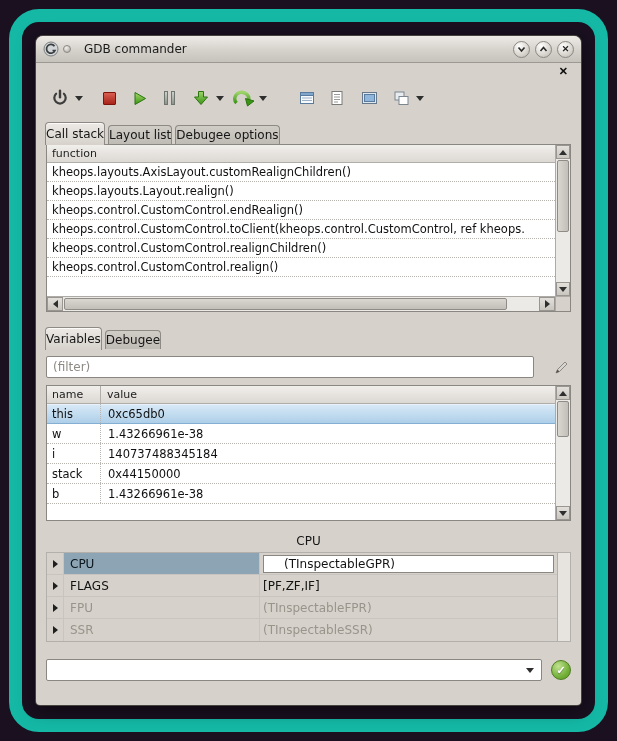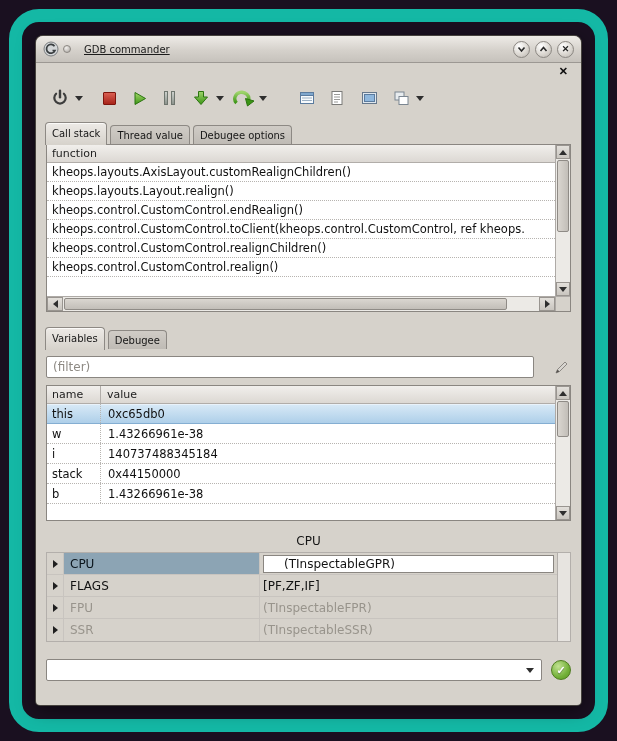--- a/index.html
+++ b/index.html
@@ -8,21 +8,21 @@
 
   .teal-frame { position:absolute; left:9px; top:9px; right:9px; bottom:9px; border:13px solid #14b8a5; border-radius:30px; }
 
   .window { position:absolute; left:36px; top:36px; width:545px; height:669px; background:#d6d2cb;
             border-radius:7px 7px 4px 4px; box-shadow:0 0 0 1px #46423e, 0 4px 18px rgba(0,0,0,.55);
             display:flex; flex-direction:column; }
 
   
   .titlebar { height:27px; flex:none; background:linear-gradient(#eeebe7,#d5d1cb 55%,#c6c2bc);
               border-bottom:1px solid #9c9893; border-radius:7px 7px 0 0; display:flex; align-items:center; padding:0 7px; }
-  .title { font-size:10px; color:#1b1b1b; margin-left:13px;text-decoration:underline; }
+  .title { font-size:12px; color:#1b1b1b; margin-left:13px; }
   .tb-btns { margin-left:auto; display:flex; gap:5px; }
   .tb-btn { width:17px; height:17px; border-radius:50%; border:1px solid #8b8782; padding:0;
             background:radial-gradient(circle at 35% 28%, #ffffff, #dcd8d2 55%, #b9b5af);
             display:flex; align-items:center; justify-content:center; font-size:9px; font-weight:bold; color:#222; }
   .mini-dot { width:8px; height:8px; border-radius:50%; margin-left:4px;
               background:radial-gradient(circle at 35% 30%, #f2f0ed, #a9a5a0); border:1px solid #8b8782; display:inline-block; }
 
   
   .dockbar { height:16px; flex:none; display:flex; justify-content:flex-end; align-items:center; padding-right:13px; }
   .dock-close { font-size:11px; font-weight:bold; color:#0e0e0e; background:none; border:none; line-height:1; }
@@ -32,22 +32,22 @@
   .tool { background:transparent; border:none; padding:0; width:24px; height:24px; display:flex; align-items:center; justify-content:center; }
   .chev-btn { background:transparent; border:none; width:13px; height:24px; display:flex; align-items:center; justify-content:center; padding:0; }
   .chev { width:0; height:0; border-left:4px solid transparent; border-right:4px solid transparent; border-top:5px solid #2e2e2e; }
   .g6{width:6px;flex:none}.g8{width:8px;flex:none}.g12{width:12px;flex:none}.g26{width:26px;flex:none}
   .stop-sq { width:13px; height:13px; background:linear-gradient(#d95f52,#a8241a); border:1px solid #7e150d; border-radius:1px; }
   .pause-bars { display:flex; gap:3px; }
   .pause-bars span { width:4px; height:14px; background:linear-gradient(#cdd1cd,#8d948d); border:1px solid #6f766f; }
 
   
   .tabbar { flex:none; display:flex; align-items:flex-end; padding-left:9px; height:25px; position:relative; z-index:2; }
-  .tab { font-size:10px; color:#161616; background:linear-gradient(#d0ccc6,#bfbbb5); border:1px solid #8d8984; border-bottom:none;
-         border-radius:4px 4px 0 0; padding:0 6px; height:19px; line-height:19px; margin-right:3px; }
+  .tab { font-size:12px; color:#161616; background:linear-gradient(#d0ccc6,#bfbbb5); border:1px solid #8d8984; border-bottom:none;
+         border-radius:4px 4px 0 0; padding:0 0; height:19px; line-height:19px; margin-right:3px; }
   .tab.active { background:linear-gradient(#edeae6,#d6d2cb); height:23px; line-height:22px; margin-bottom:-1px;
                 box-shadow:inset 0 1px 0 #fbfaf8; position:relative; z-index:3; }
   .mt12 { margin-top:12px; }
 
   
   .panel { margin:0 10px; border:1px solid #8a8681; background:#fff; flex:none; display:flex; flex-direction:column; overflow:hidden; }
   #callstack-panel { height:168px; }
   .cs-body { flex:1; display:flex; min-height:0; }
   .cs-list { flex:1; display:flex; flex-direction:column; overflow:hidden; }
   .list-header { flex:none; height:18px; background:linear-gradient(#f1efec,#dcd8d3); border-bottom:1px solid #b1ada9;
@@ -250,21 +250,21 @@
         <rect x="6" y="6.5" width="9" height="8" fill="#ffffff" stroke="#7b8691"></rect>
       </svg>
     </button>
     <button class="chev-btn">
         <span class="chev"></span>
       </button>
   </div>
 
   <div class="tabbar">
     <div class="tab active">Call stack</div>
-    <div class="tab">Thread value</div>
+    <div class="tab">Layout list</div>
     <div class="tab">Debugee options</div>
   </div>
 
   <div class="panel" id="callstack-panel">
     <div class="cs-body">
       <div class="cs-list">
         <div class="list-header">
           <span class="hdr-cell">function</span>
         </div>
         <div class="cs-row">kheops.layouts.AxisLayout.customRealignChildren()</div>

